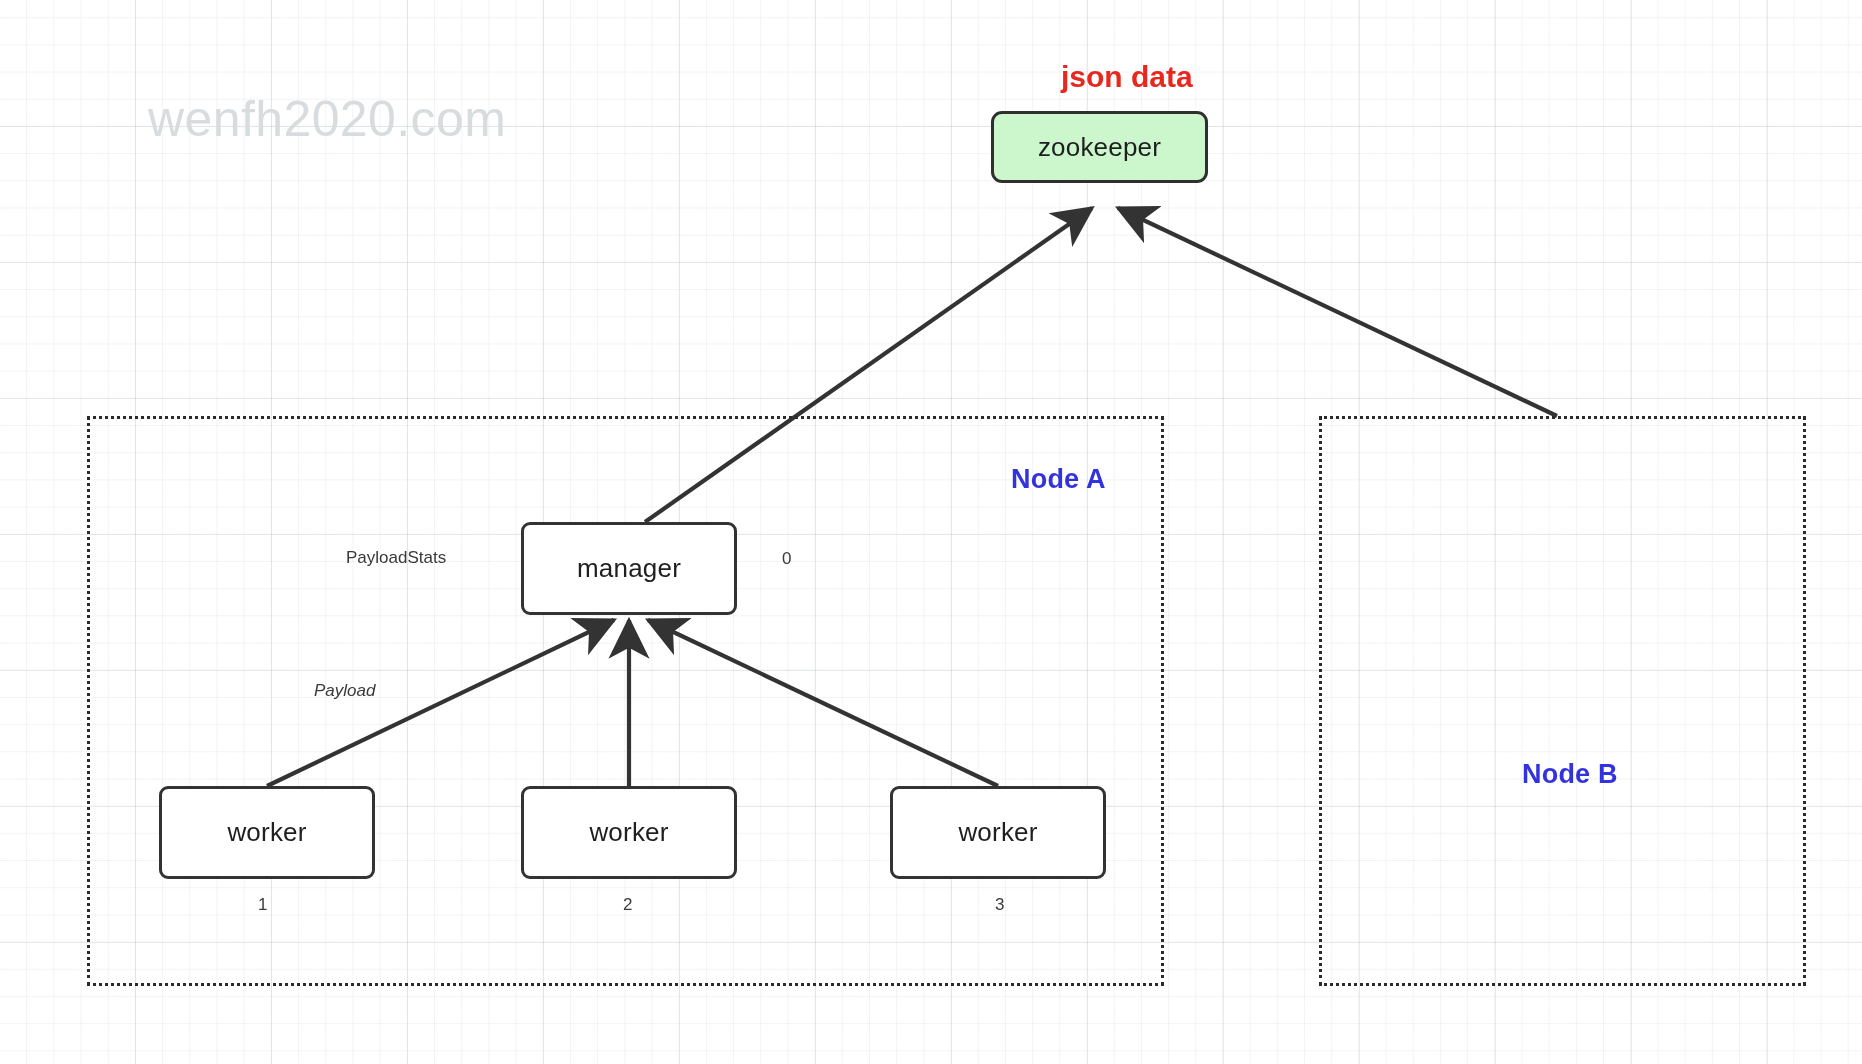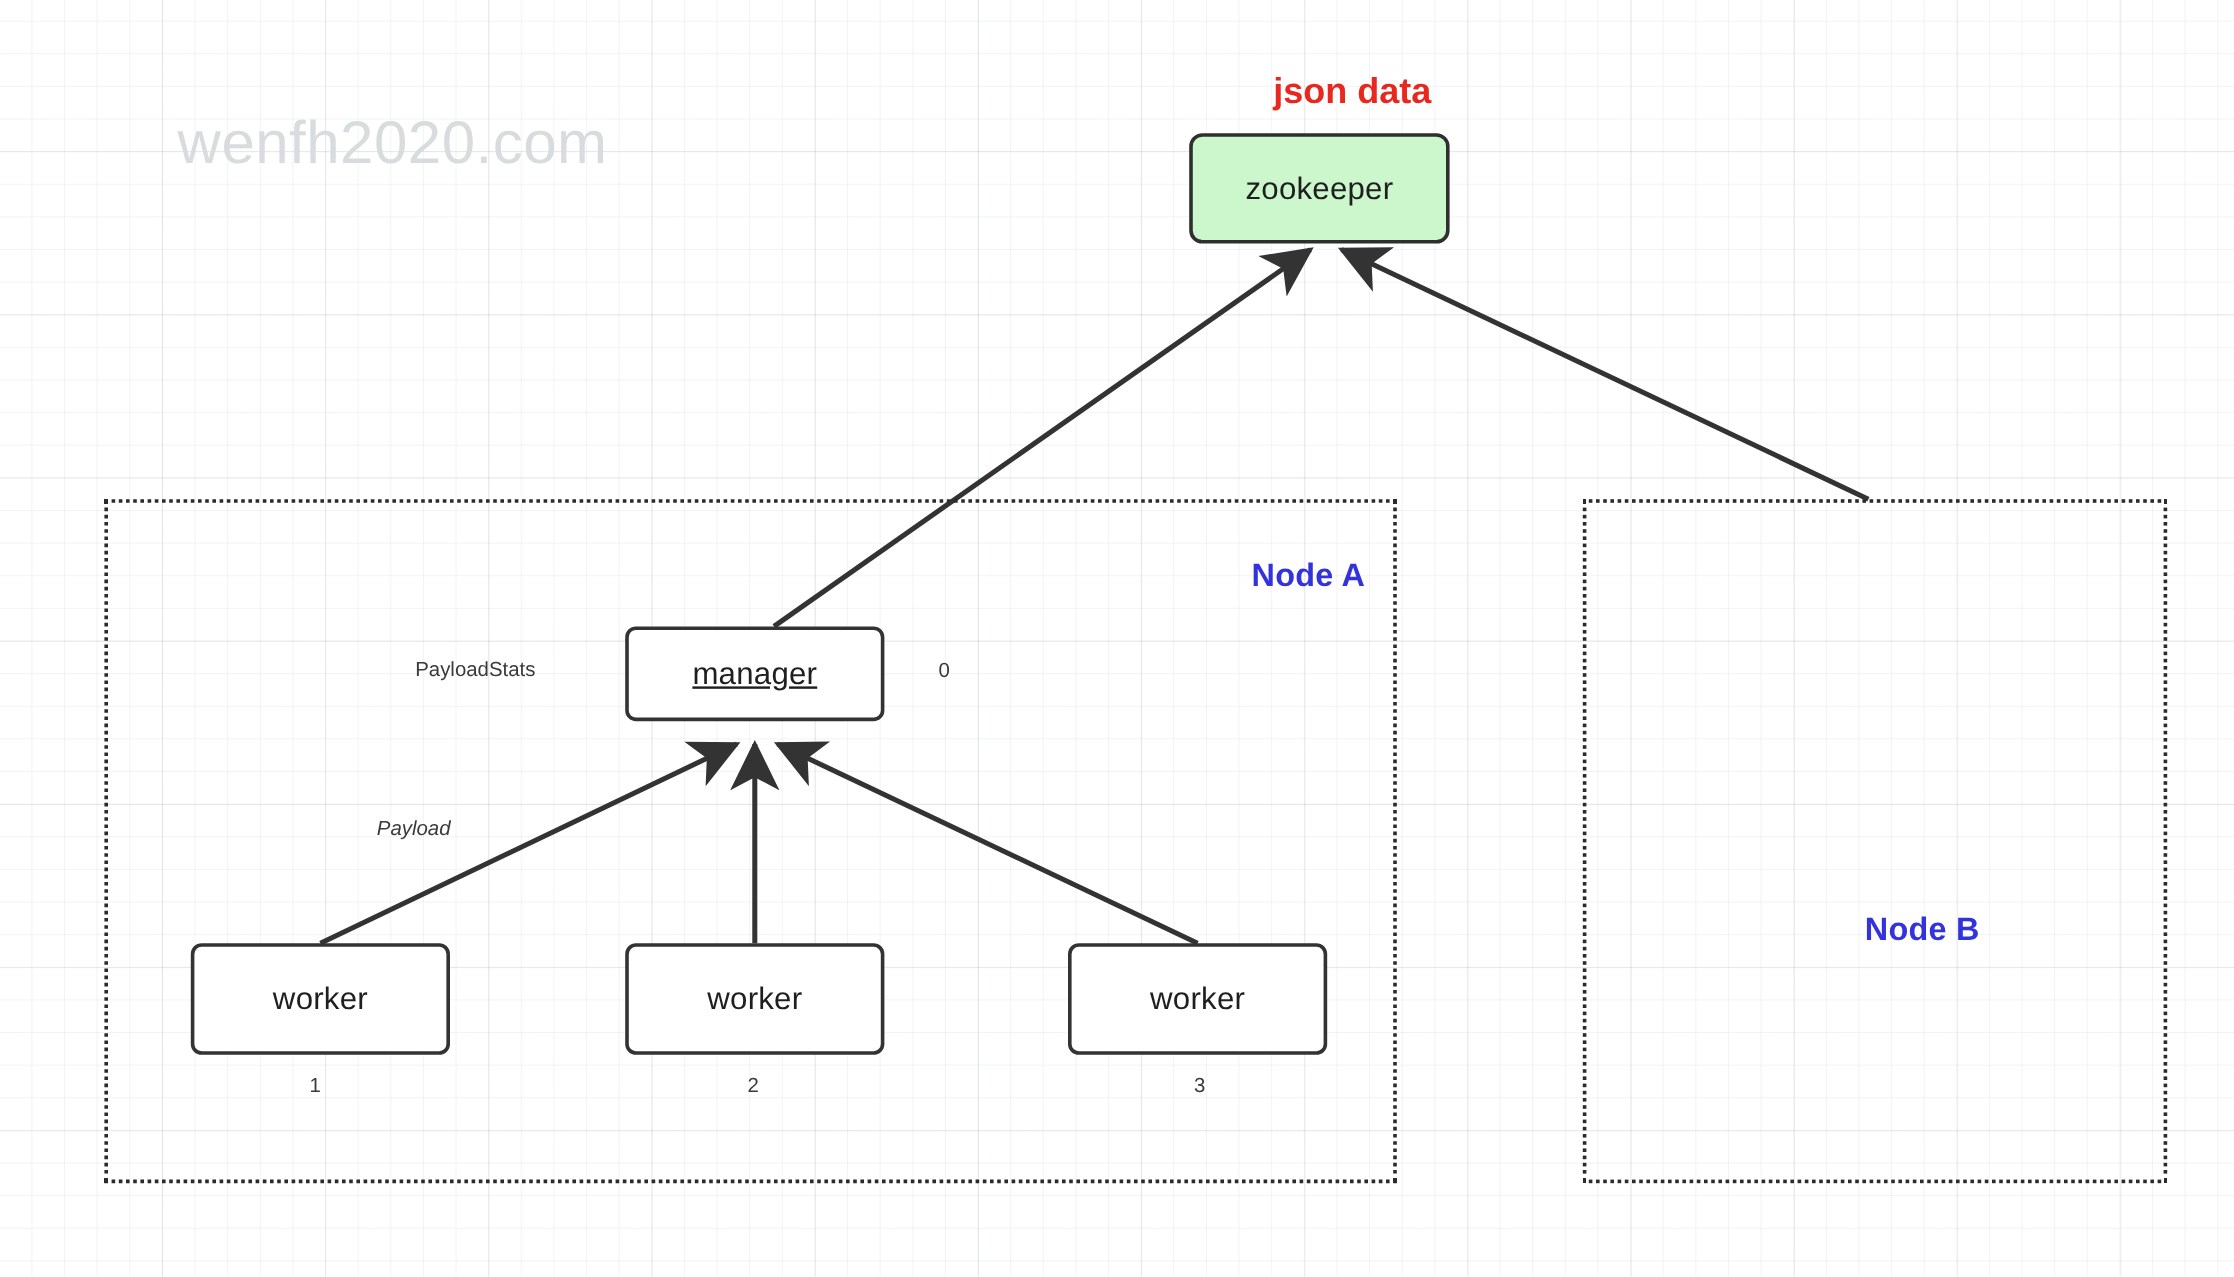--- a/index.html
+++ b/index.html
@@ -44,45 +44,44 @@
   #node-a { left: 87px;  top: 416px; width: 1077px; height: 570px; }
   #node-b { left: 1319px; top: 416px; width: 487px;  height: 570px; }
 
   .node-label {
     position: absolute;
     color: #3333dd;
     font-size: 27px;
     font-weight: 700;
     white-space: nowrap;
     letter-spacing: .2px;
-    margin-left: 32px;
   }
   #node-a-label { left: 1011px; top: 464px; }
   #node-b-label { left: 1522px; top: 759px; }
 
   .box {
     position: absolute;
     box-sizing: border-box;
     border: 3.5px solid #333333;
     border-radius: 9px;
     background: #ffffff;
     display: flex;
     align-items: center;
     justify-content: center;
     color: #1f1f1f;
     font-size: 26px;
     letter-spacing: .2px;
   }
   #box-zookeeper {
-    left: 991px; top: 111px; width: 217px; height: 92px;
+    left: 991px; top: 111px; width: 217px; height: 72px;
     background: #ccf7cc;
     border-color: #2f2f2f;
     border-radius: 11px;
   }
-  #box-manager { left: 521px; top: 522px; width: 216px; height: 79px; text-decoration: underline; }
+  #box-manager { left: 521px; top: 522px; width: 216px; height: 93px; }
   #box-worker-1 { left: 159px; top: 786px; width: 216px; height: 93px; }
   #box-worker-2 { left: 521px; top: 786px; width: 216px; height: 93px; }
   #box-worker-3 { left: 890px; top: 786px; width: 216px; height: 93px; }
 
   .free-label {
     position: absolute;
     color: #3a3a3a;
     font-size: 17px;
     white-space: nowrap;
   }

